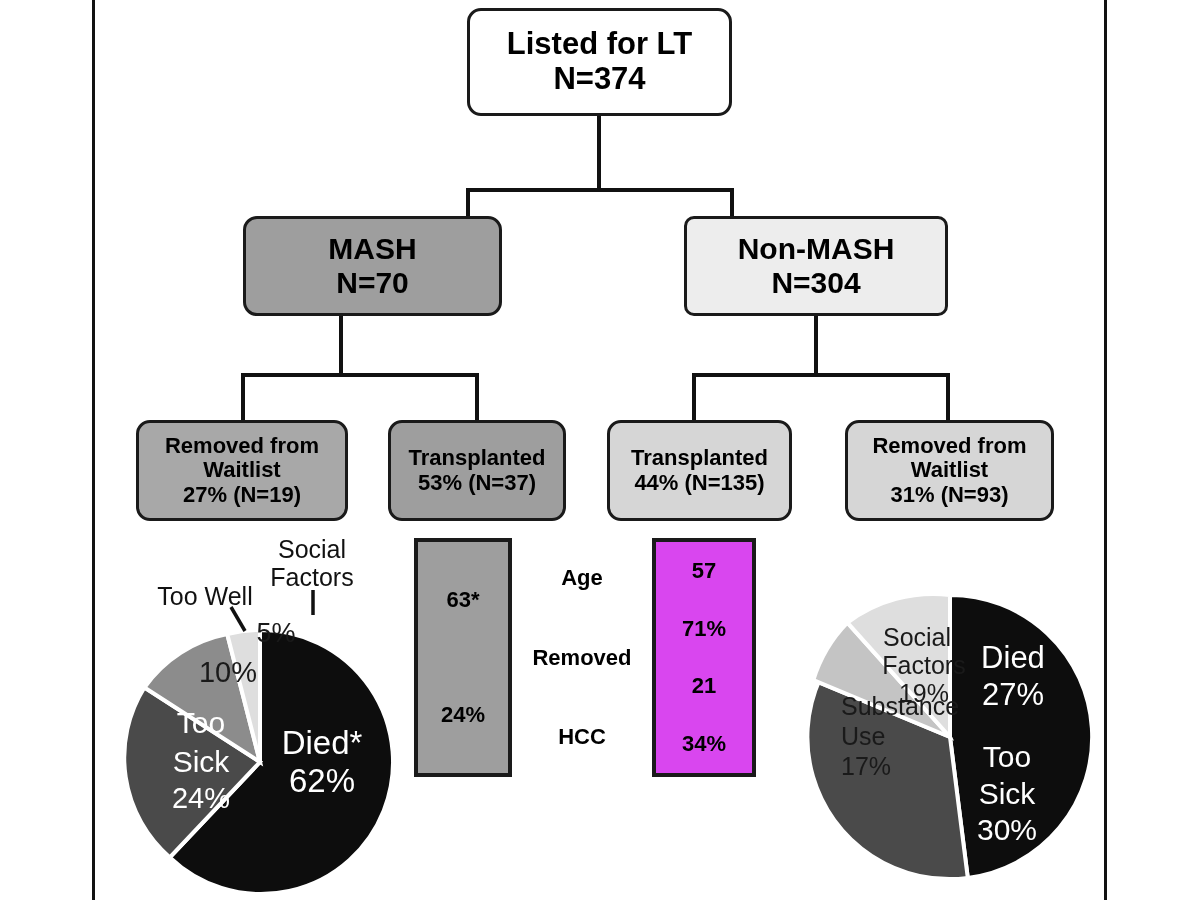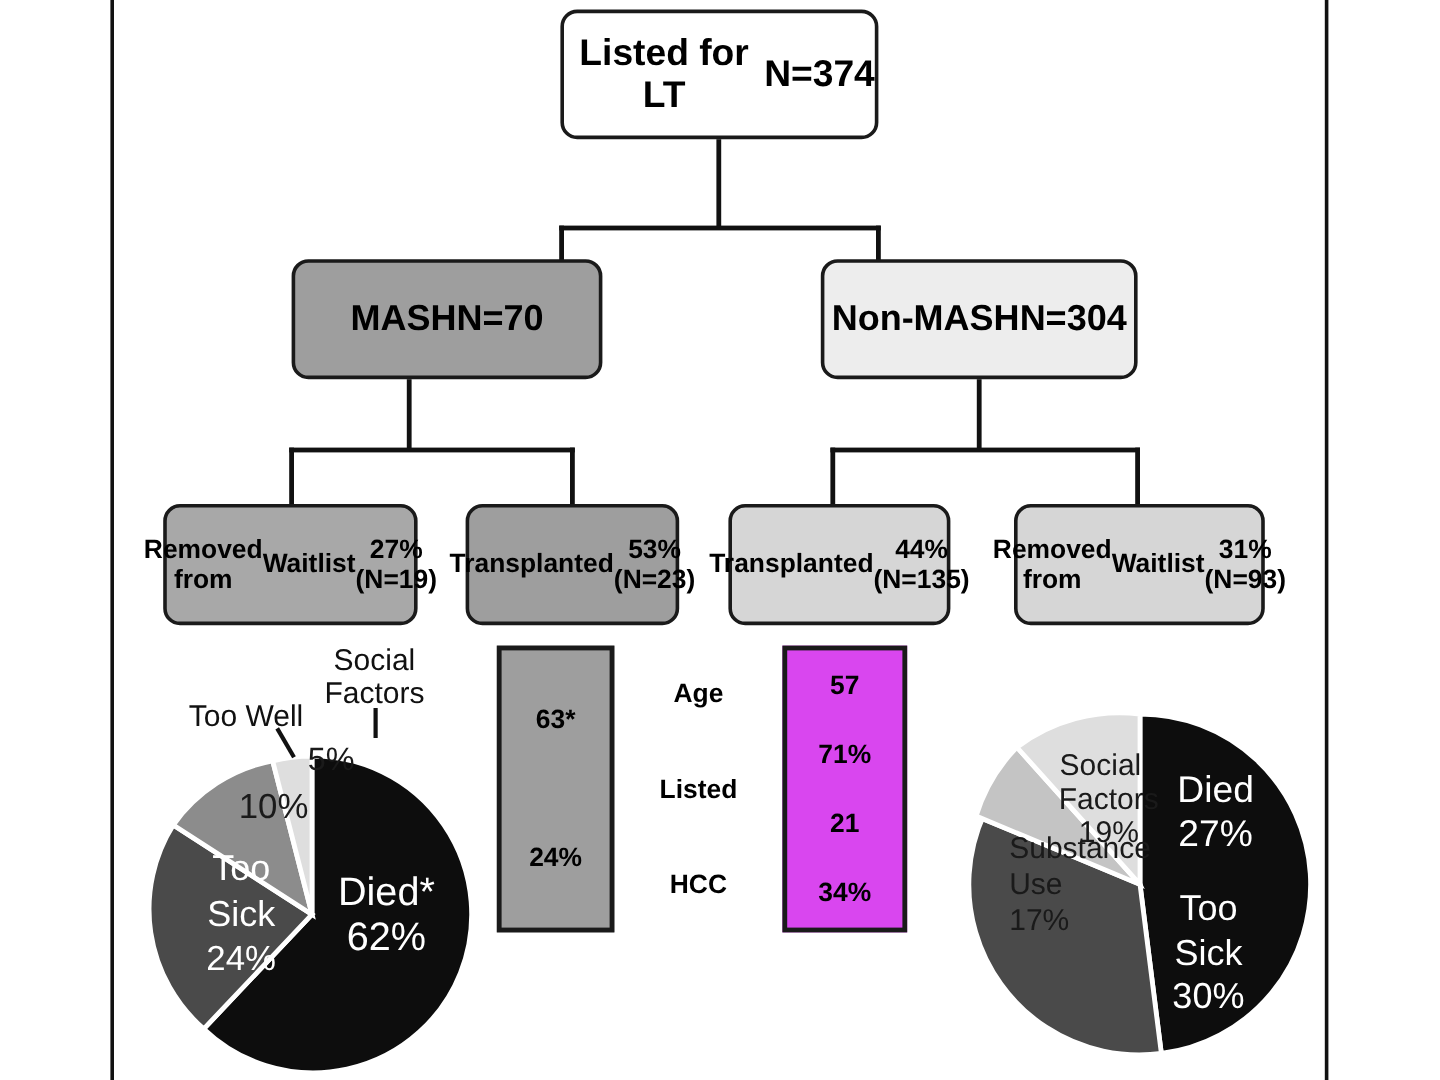--- a/index.html
+++ b/index.html
@@ -28,21 +28,21 @@
   .frame-line.left  { left: 92px; }
   .frame-line.right { left: 1104px; }
 
   
   .node {
     position: absolute;
     box-sizing: border-box;
     border: 3px solid #1a1a1a;
     border-radius: 14px;
     display: flex;
-    flex-direction: row;
+    flex-direction: column;
     align-items: center;
     justify-content: center;
     text-align: center;
     color: #000000;
     font-weight: bold;
     line-height: 1.12;
     background: #ffffff;
   }
   .node .l1 { display: block; }
   .node .l2 { display: block; }
@@ -55,20 +55,21 @@
   }
   #node-mash {
     left: 243px; top: 216px; width: 259px; height: 100px;
     font-size: 30px;
     background: #9e9e9e;
   }
   #node-nonmash {
     left: 684px; top: 216px; width: 264px; height: 100px;
     font-size: 30px;
     background: #ededed;
+    border-radius: 10px;
   }
   #node-mash-removed {
     left: 136px; top: 420px; width: 212px; height: 101px;
     font-size: 22px;
     background: #a8a8a8;
   }
   #node-mash-transplanted {
     left: 388px; top: 420px; width: 178px; height: 101px;
     font-size: 22px;
     background: #9e9e9e;
@@ -195,21 +196,21 @@
   </div>
 
   <div class="node" id="node-mash-removed">
     <span class="l1">Removed from</span>
     <span class="l2">Waitlist</span>
     <span class="l3">27% (N=19)</span>
   </div>
 
   <div class="node" id="node-mash-transplanted">
     <span class="l1">Transplanted</span>
-    <span class="l2">53% (N=23)</span>
+    <span class="l2">53% (N=37)</span>
   </div>
 
   <div class="node" id="node-nonmash-transplanted">
     <span class="l1">Transplanted</span>
     <span class="l2">44% (N=135)</span>
   </div>
 
   <div class="node" id="node-nonmash-removed">
     <span class="l1">Removed from</span>
     <span class="l2">Waitlist</span>
@@ -217,21 +218,21 @@
   </div>
 
   <div id="table-wrap">
     <div class="tbl-col" id="tbl-col-mash">
       <div class="tbl-cell">63*</div>
       <div class="tbl-cell">24%</div>
     </div>
 
     <div id="tbl-col-labels">
       <div class="tbl-cell">Age</div>
-      <div class="tbl-cell">Listed</div>
+      <div class="tbl-cell">Removed</div>
       <div class="tbl-cell">HCC</div>
     </div>
 
     <div class="tbl-col" id="tbl-col-nonmash">
       <div class="tbl-cell">57</div>
       <div class="tbl-cell">71%</div>
       <div class="tbl-cell">21</div>
       <div class="tbl-cell">34%</div>
     </div>
   </div>

